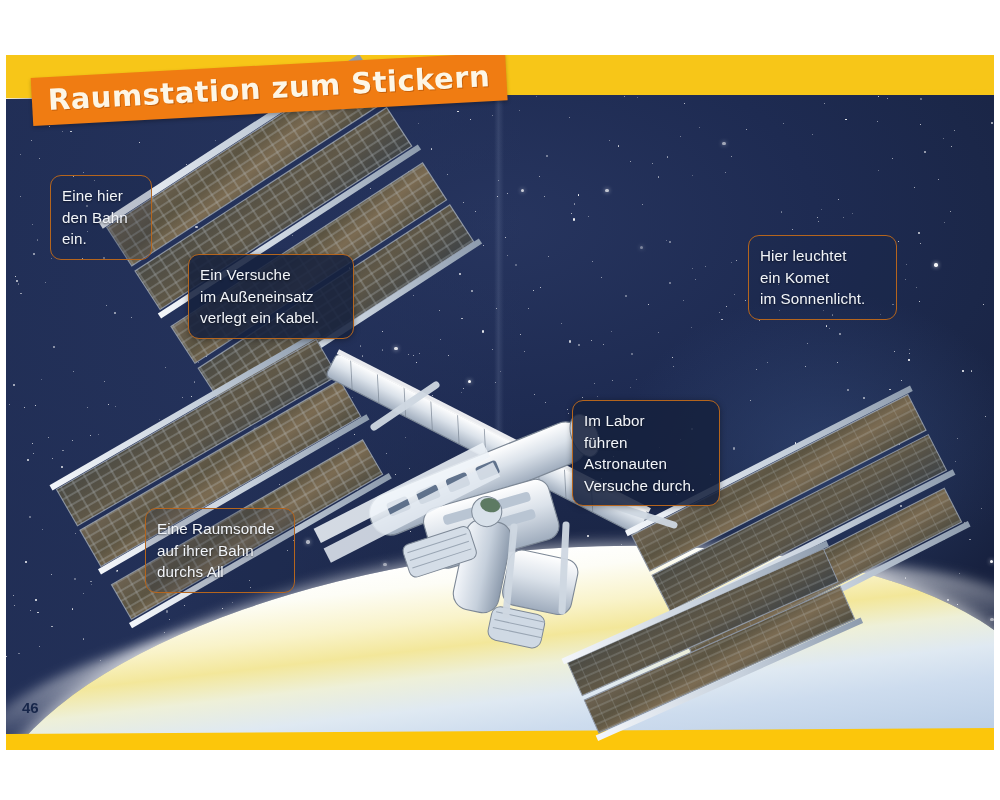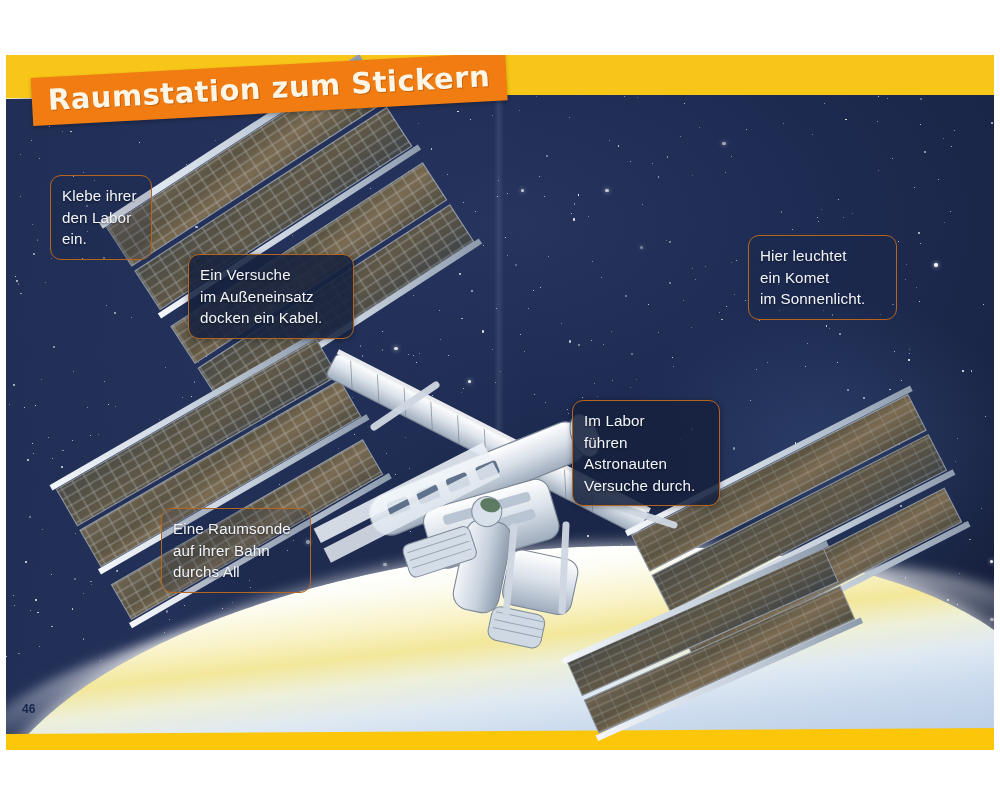--- a/index.html
+++ b/index.html
@@ -116,21 +116,21 @@
   .cap.filled{
     background:rgba(22,33,62,.88);
     box-shadow:0 1px 6px rgba(0,0,0,.35);
   }
   .cap.clear{background:rgba(24,36,68,.22);}
   .cap p{margin:0;}
 
   
   .pageno{
     position:absolute;left:16px;bottom:34px;z-index:28;
-    color:#17264a;font-size:12px;font-weight:600;
+    color:#17264a;font-size:15px;font-weight:600;
     font-family:"Liberation Sans",sans-serif;
   }
 </style>
 </head>
 <body>
 
 <div id="page">
   <div id="spread">
 
     <div class="sky">
@@ -860,41 +860,41 @@
         <path d="M600 448 L668 470"></path>
         <path d="M430 330 L368 372"></path>
       </g>
     </svg>
 
     <div class="title-banner">
       <span>Raumstation zum Stickern</span>
     </div>
 
     <div class="cap clear" style="left:44px;top:120px;width:78px;">
-        <p>Klebe ihrer</p>
-        <p>den Labor</p>
+        <p>Eine hier</p>
+        <p>den Bahn</p>
         <p>ein.</p>
       </div>
     <div class="cap filled" style="left:182px;top:199px;width:142px;">
         <p>Ein Versuche</p>
         <p>im Außeneinsatz</p>
-        <p>docken ein Kabel.</p>
+        <p>verlegt ein Kabel.</p>
       </div>
     <div class="cap clear" style="left:742px;top:180px;width:125px;">
         <p>Hier leuchtet</p>
         <p>ein Komet</p>
         <p>im Sonnenlicht.</p>
       </div>
     <div class="cap filled" style="left:566px;top:345px;width:124px;">
         <p>Im Labor</p>
         <p>führen</p>
         <p>Astronauten</p>
         <p>Versuche durch.</p>
       </div>
-    <div class="cap clear" style="left:139px;top:453px;width:126px;margin-left:16px;">
+    <div class="cap clear" style="left:139px;top:453px;width:126px;">
         <p>Eine Raumsonde</p>
         <p>auf ihrer Bahn</p>
         <p>durchs All</p>
       </div>
 
     <div class="pageno">46</div>
 
   </div>
 </div>
 

